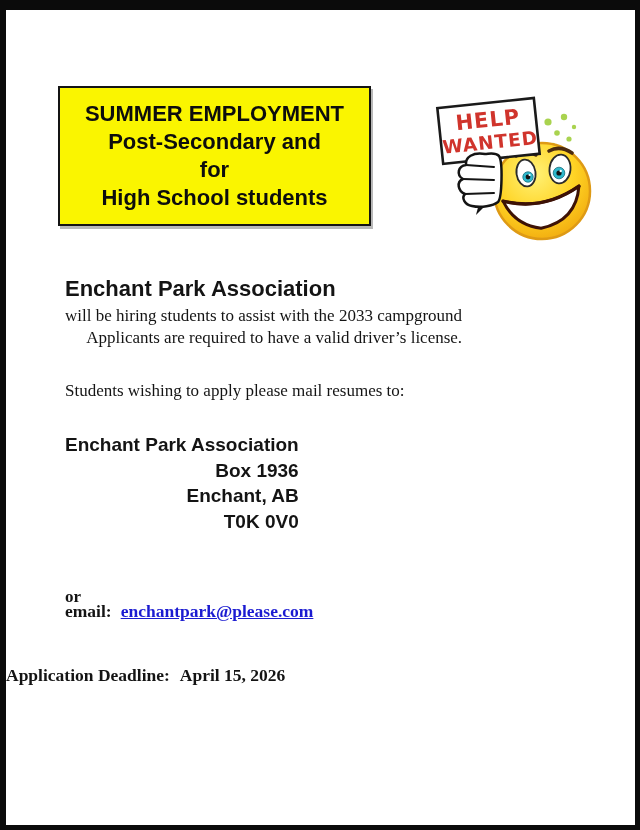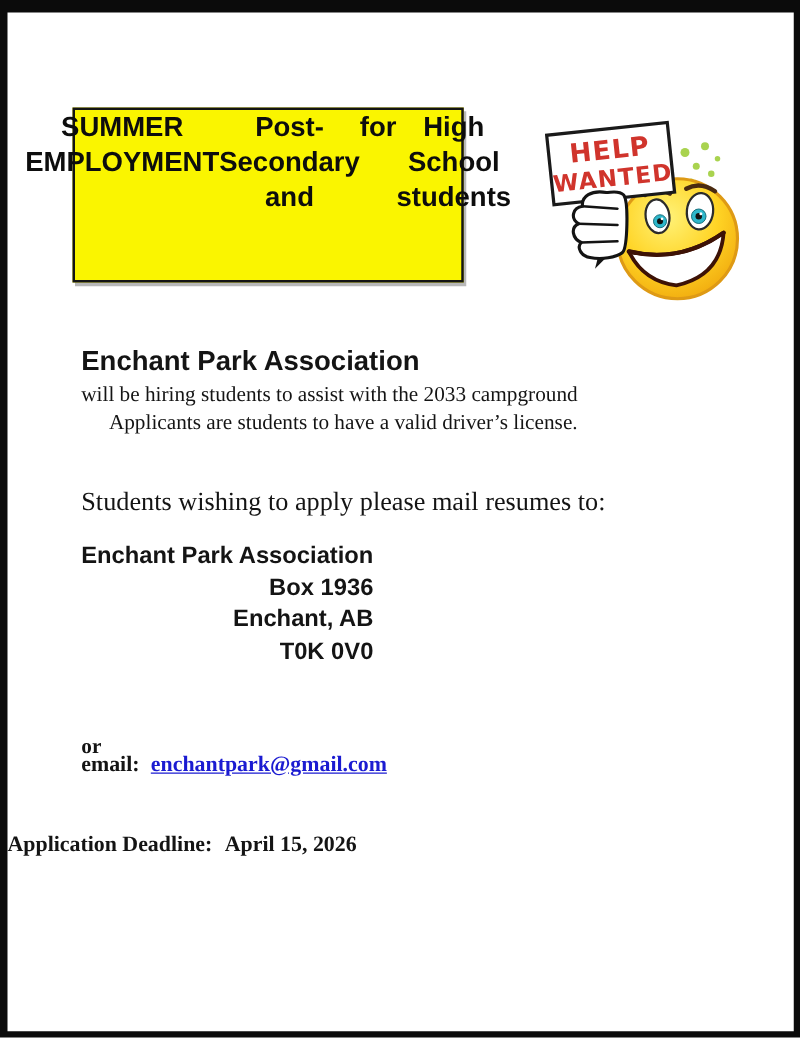--- a/index.html
+++ b/index.html
@@ -10,39 +10,39 @@
   }
   .paper{
     position:absolute;left:6px;top:10px;right:5px;bottom:5px;
     background:#ffffff;
   }
   
   .banner{
     position:absolute;left:52px;top:76px;width:309px;height:136px;
     background:#FAF500;border:2px solid #141414;
     box-shadow:2px 3px 0 rgba(125,125,125,.55);
-    display:flex;flex-direction:row;justify-content:center;
+    display:flex;flex-direction:column;justify-content:center;
     text-align:center;
     font-family:"Liberation Sans", sans-serif;font-weight:bold;
     font-size:22px;line-height:28px;color:#0d0d0d;
   }
   
   .clipart{position:absolute;left:419px;top:82px;width:175px;height:165px;}
   .sign-text{
     font-family:"DejaVu Sans", sans-serif;font-weight:bold;
     letter-spacing:1px;
   }
   
   .content-block{position:absolute;left:59px;color:#141414;text-align:right;}
   .org-heading{
     top:266px;font-family:"Liberation Sans", sans-serif;
     font-weight:bold;font-size:22px;line-height:26px;
   }
   .para1{top:295px;font-size:17px;line-height:21.5px;}
-  .para2{top:381px;font-size:21px;line-height:21.5px;}
+  .para2{top:370px;font-size:17px;line-height:21.5px;}
   .address{
     top:422px;font-family:"Liberation Sans", sans-serif;
     font-weight:bold;font-size:19px;line-height:25.5px;
   }
   .or-line{top:549px;font-weight:bold;font-size:17px;margin-top:28px;}
   .email-line{top:591px;font-weight:bold;font-size:17.5px;}
   .email-line a{
     color:#1b1bd1;text-decoration:underline;font-weight:bold;
     margin-left:9px;
   }
@@ -121,35 +121,35 @@
                  C70,60 64,62 60,62 Z" fill="#ffffff" stroke="#141414" stroke-width="2.5" stroke-linejoin="round"></path>
         <path d="M41,73 L69,75 M38,87 L69,88 M40,102 L69,101" fill="none" stroke="#141414" stroke-width="2" stroke-linecap="round"></path>
       </g>
     </svg>
   </div>
 
   <h1 class="content-block org-heading" style="margin:0;position:absolute;">Enchant Park Association</h1>
 
   <div class="content-block para1" style="position:absolute;">
     <div>will be hiring students to assist with the 2033 campground</div>
-    <div>Applicants are students to have a valid driver’s license.</div>
+    <div>Applicants are required to have a valid driver’s license.</div>
   </div>
 
   <div class="content-block para2" style="position:absolute;">Students wishing to apply please mail resumes to:</div>
 
   <div class="content-block address" style="position:absolute;">
     <div>Enchant Park Association</div>
     <div>Box 1936</div>
     <div>Enchant, AB</div>
     <div>T0K 0V0</div>
   </div>
 
   <div class="content-block or-line" style="position:absolute;">or</div>
 
   <div class="content-block email-line" style="position:absolute;">
-    <span>email:</span><a href="#">enchantpark@gmail.com</a>
+    <span>email:</span><a href="#">enchantpark@please.com</a>
   </div>
 
   <div class="deadline">
     <span>Application Deadline:</span><span class="date">April 15, 2026</span>
   </div>
 
 </div>
 
 </body></html>

